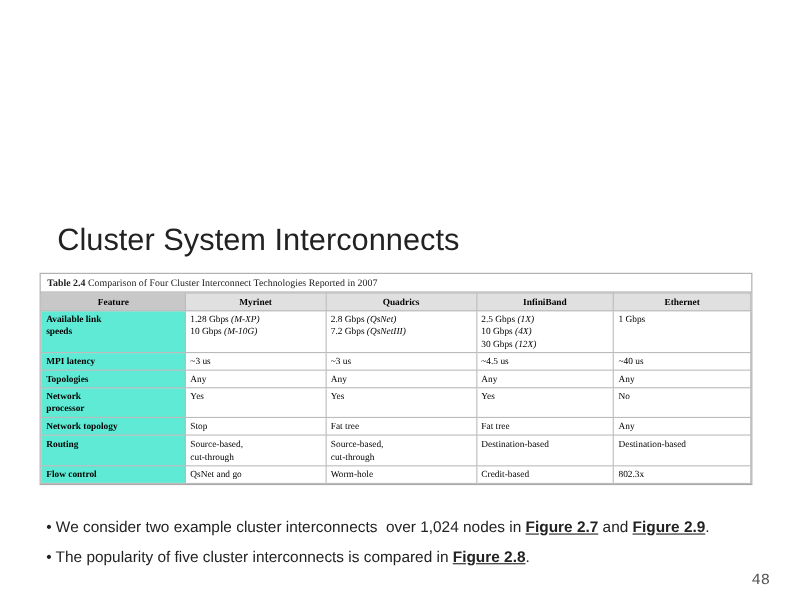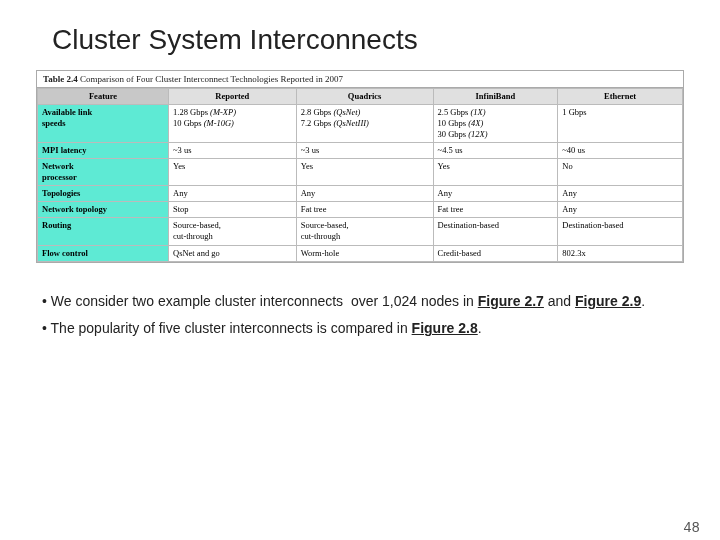--- a/index.html
+++ b/index.html
@@ -12,20 +12,21 @@
       overflow: hidden;
       position: relative;
     }
 
     .slide {
       width: 720px;
       height: 540px;
       padding: 24px 32px 16px 32px;
       display: flex;
       flex-direction: column;
+      justify-content: flex-end;
     }
 
     .slide-title {
       font-size: 28px;
       font-weight: normal;
       color: #222;
       margin-bottom: 14px;
       margin-left: 20px;
     }
 
@@ -113,21 +114,21 @@
 
   <div class="table-container">
     <div class="table-caption">
       <strong>Table 2.4</strong>
       <span>Comparison of Four Cluster Interconnect Technologies Reported in 2007</span>
     </div>
     <table>
       <thead>
         <tr>
           <th>Feature</th>
-          <th>Reported</th>
+          <th>Myrinet</th>
           <th>Quadrics</th>
           <th>InfiniBand</th>
           <th>Ethernet</th>
         </tr>
       </thead>
       <tbody>
         <tr>
           <td>Available link<br>speeds</td>
           <td>1.28 Gbps <em>(M-XP)</em><br>10 Gbps <em>(M-10G)</em></td>
           <td>2.8 Gbps <em>(QsNet)</em><br>7.2 Gbps <em>(QsNetIII)</em></td>
@@ -135,32 +136,32 @@
           <td>1 Gbps</td>
         </tr>
         <tr>
           <td>MPI latency</td>
           <td>~3 us</td>
           <td>~3 us</td>
           <td>~4.5 us</td>
           <td>~40 us</td>
         </tr>
         <tr>
+          <td>Topologies</td>
+          <td>Any</td>
+          <td>Any</td>
+          <td>Any</td>
+          <td>Any</td>
+        </tr>
+        <tr>
           <td>Network<br>processor</td>
           <td>Yes</td>
           <td>Yes</td>
           <td>Yes</td>
           <td>No</td>
-        </tr>
-        <tr>
-          <td>Topologies</td>
-          <td>Any</td>
-          <td>Any</td>
-          <td>Any</td>
-          <td>Any</td>
         </tr>
         <tr>
           <td>Network topology</td>
           <td>Stop</td>
           <td>Fat tree</td>
           <td>Fat tree</td>
           <td>Any</td>
         </tr>
         <tr>
           <td>Routing</td>

